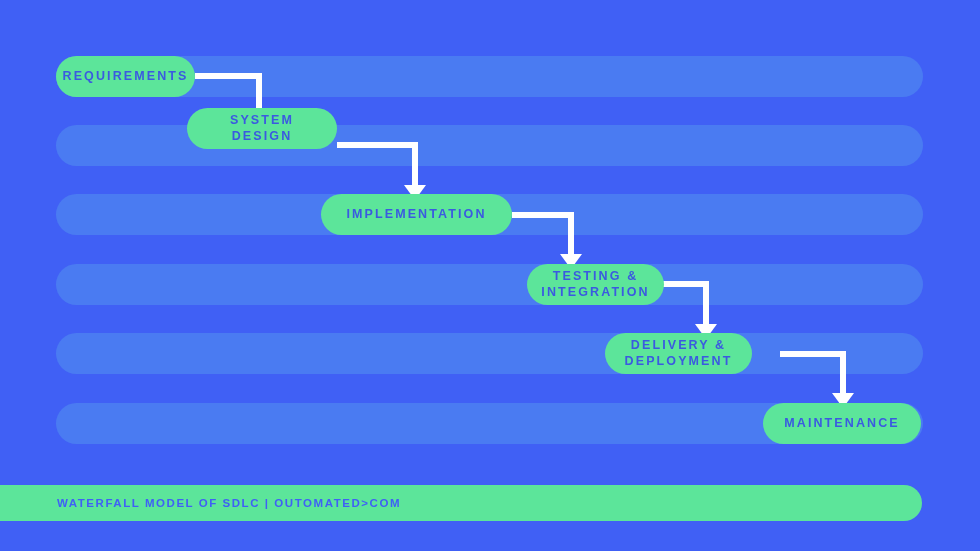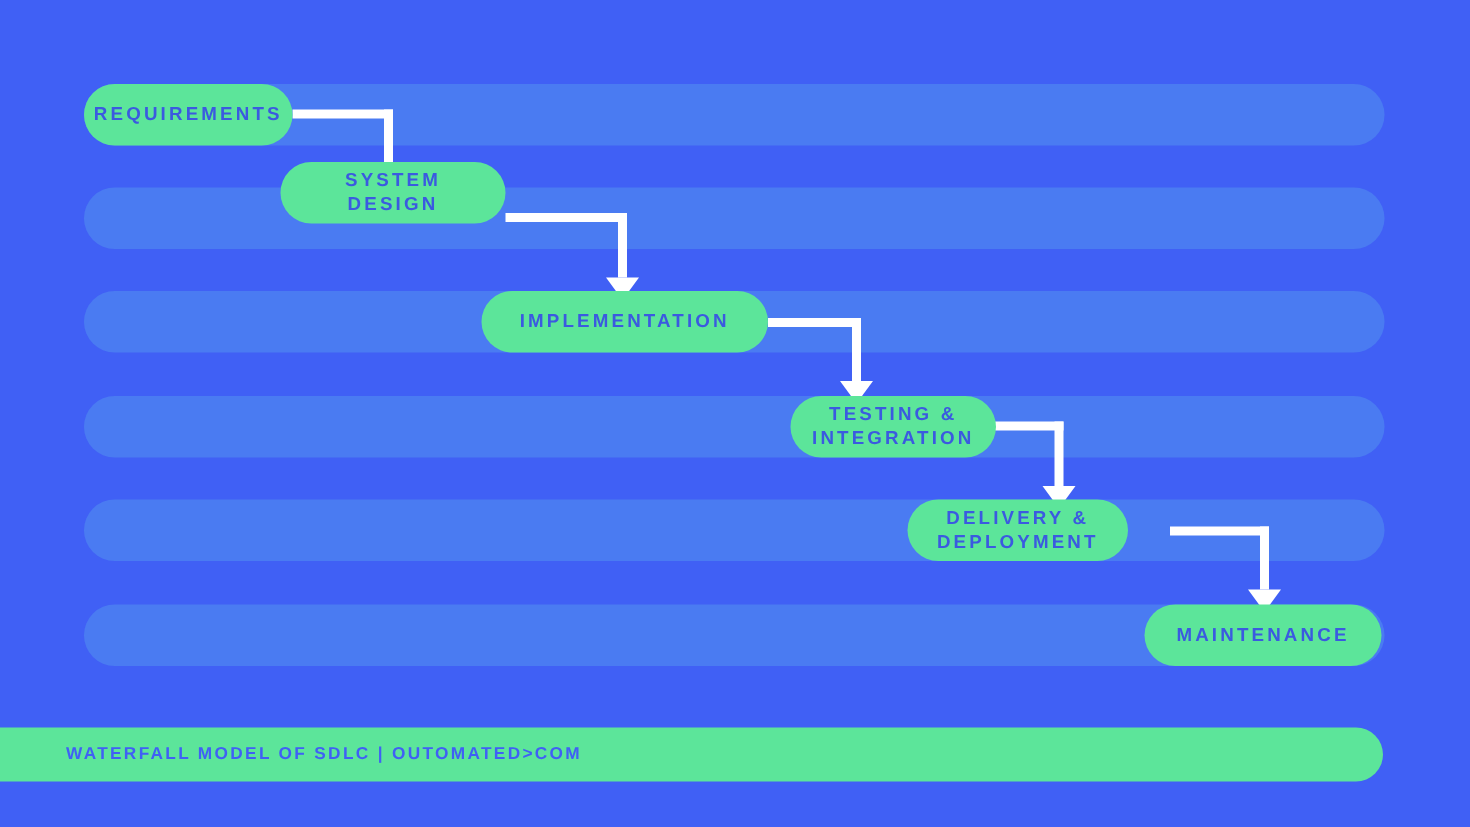--- a/index.html
+++ b/index.html
@@ -84,21 +84,21 @@
     top: 485px;
     width: 922px;
     height: 36px;
     background: #5ce59a;
     border-top-right-radius: 18px;
     border-bottom-right-radius: 18px;
     display: flex;
     align-items: center;
   }
   #footer-text {
-    margin-left: 44px;
+    margin-left: 57px;
     color: #4060f5;
     font-size: 11.5px;
     font-weight: bold;
     letter-spacing: 1.55px;
     white-space: pre;
   }
 </style>
 </head>
 <body>
 

